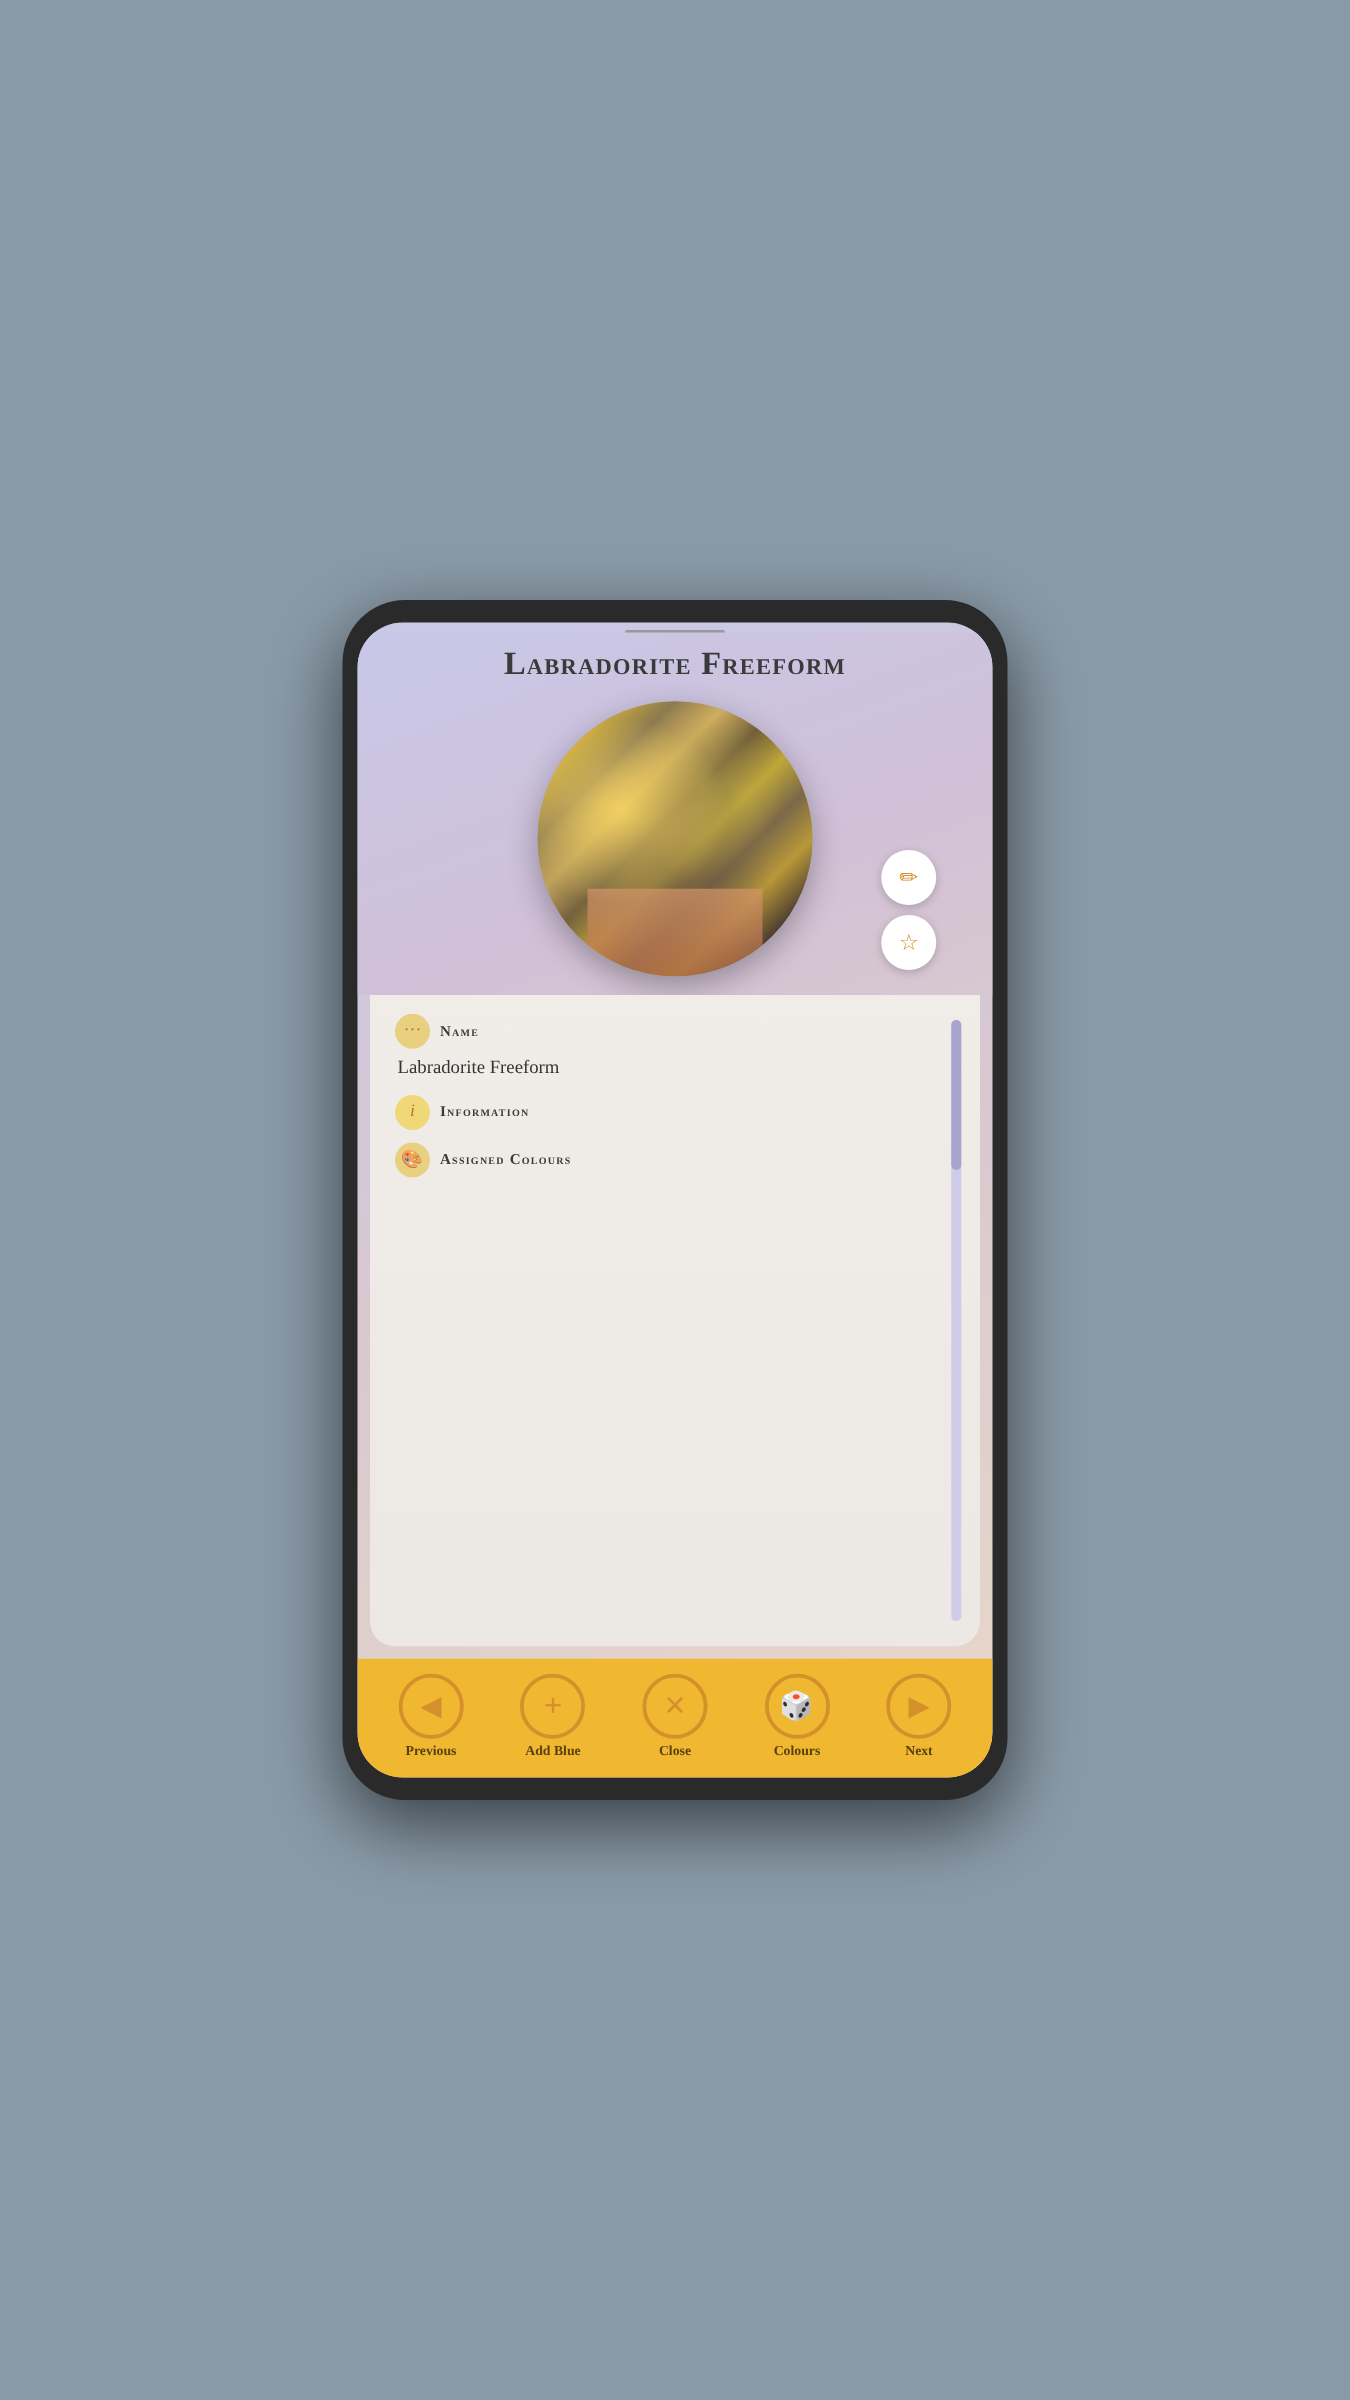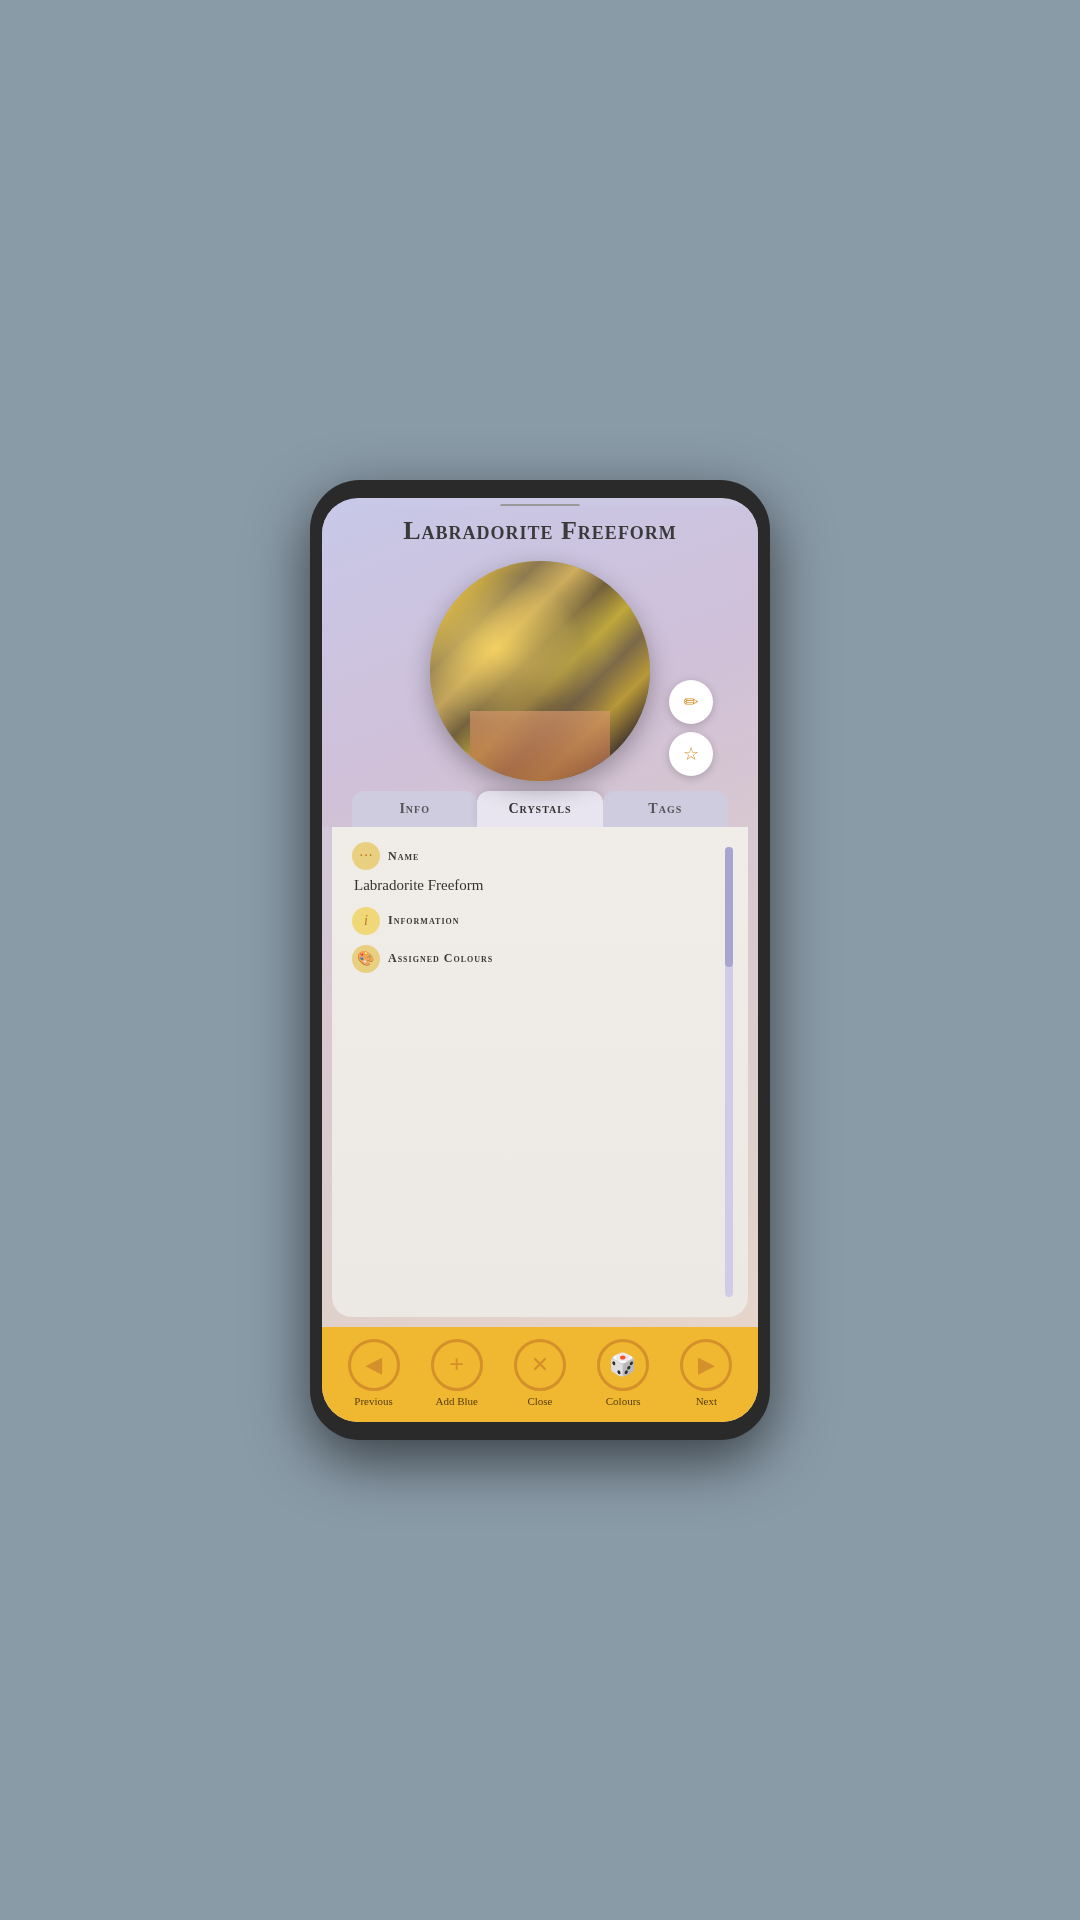--- a/index.html
+++ b/index.html
@@ -8,21 +8,21 @@
     body {
       background: #8a9ba8;
       display: flex;
       justify-content: center;
       align-items: center;
       min-height: 100vh;
       font-family: Georgia, serif;
     }
 
     .phone-frame {
-      width: 460px;
+      width: 532px;
       height: 960px;
       background: #2a2a2a;
       border-radius: 50px;
       padding: 18px 12px;
       box-shadow: 0 20px 60px rgba(0,0,0,0.6);
       position: relative;
     }
 
     .phone-screen {
       width: 100%;
@@ -262,21 +262,21 @@
       display: flex;
       align-items: center;
       justify-content: center;
       font-size: 22px;
       color: #d4902a;
     }
 
     .bottom-btn-label {
       font-size: 11px;
       color: #5a4010;
-      font-weight: normal;
+      font-weight: bold;
     }
   </style>
 </head>
 <body>
 
 <div class="phone-frame">
   <div class="phone-screen">
 
     <div class="status-bar">
       <div class="status-pill"></div>
@@ -294,31 +294,20 @@
         <div class="action-buttons">
           <div class="action-btn">
             <span style="color:#d4902a; font-size:18px;">✏</span>
           </div>
           <div class="action-btn">
             <span style="color:#d4902a; font-size:18px;">☆</span>
           </div>
         </div>
       </div>
 
-      <div class="tabs-section">
-        <div class="tab">
-          <span>Info</span>
-        </div>
-        <div class="tab active">
-          <span>Crystals</span>
-        </div>
-        <div class="tab">
-          <span>Tags</span>
-        </div>
-      </div>
     </div>
 
     <div class="content-area">
       <div class="content-scroll">
 
         <div class="section-header">
           <div class="section-icon">
             <span>···</span>
           </div>
           <span class="section-title">Name</span>

